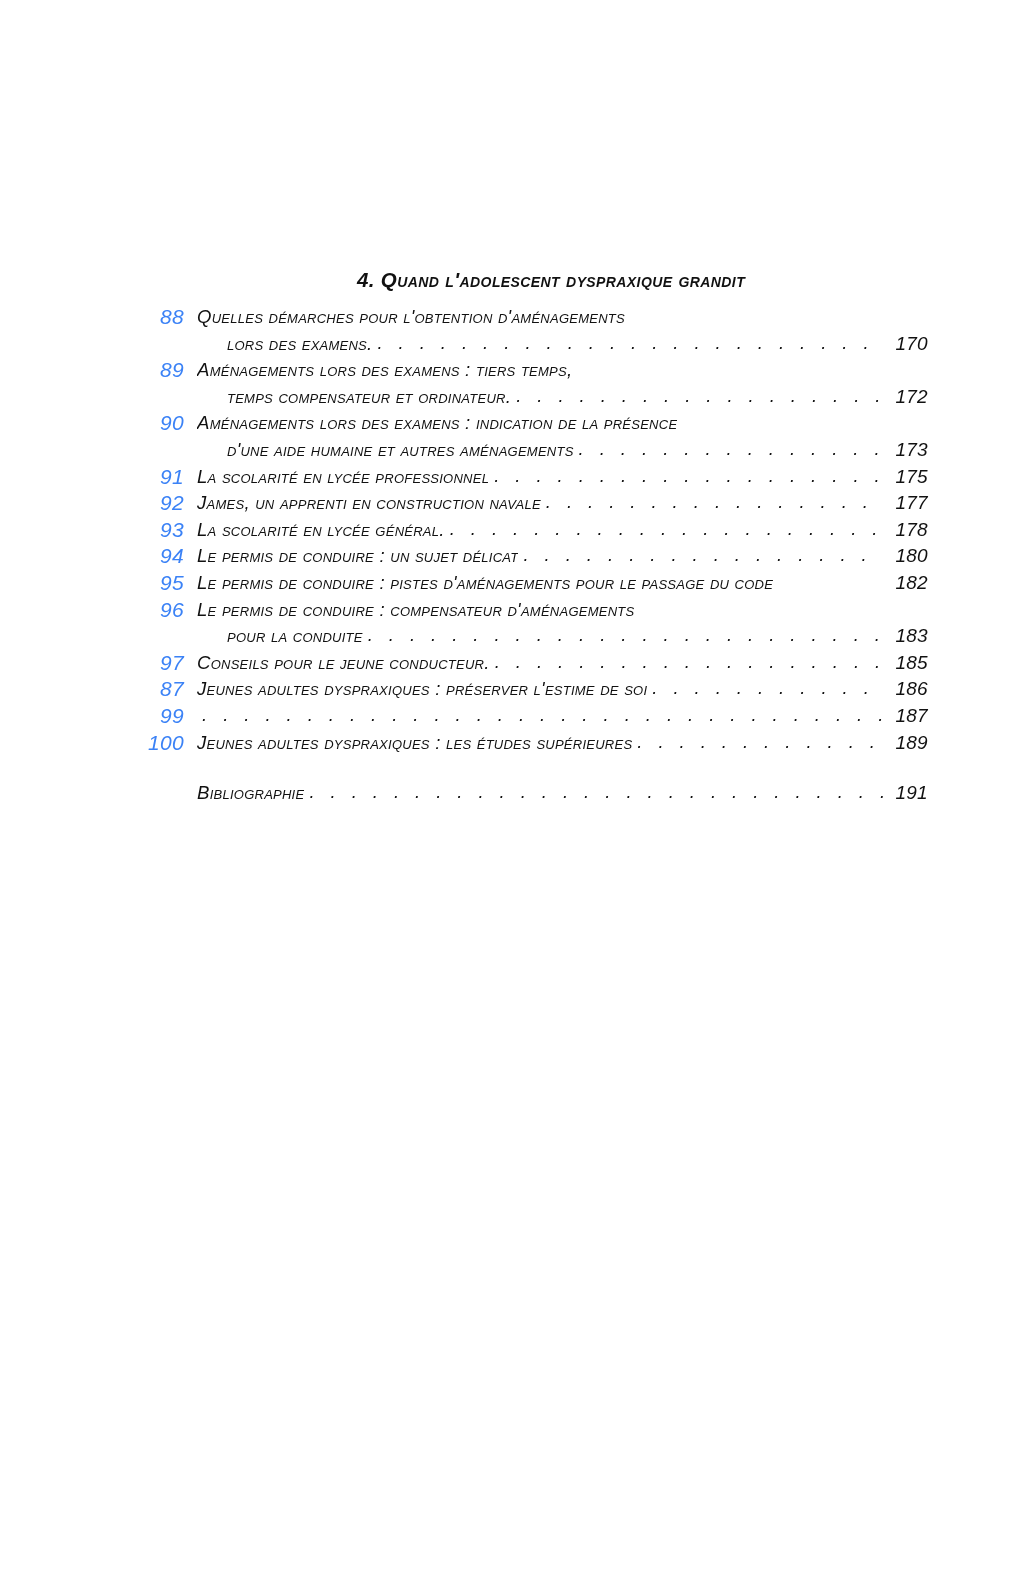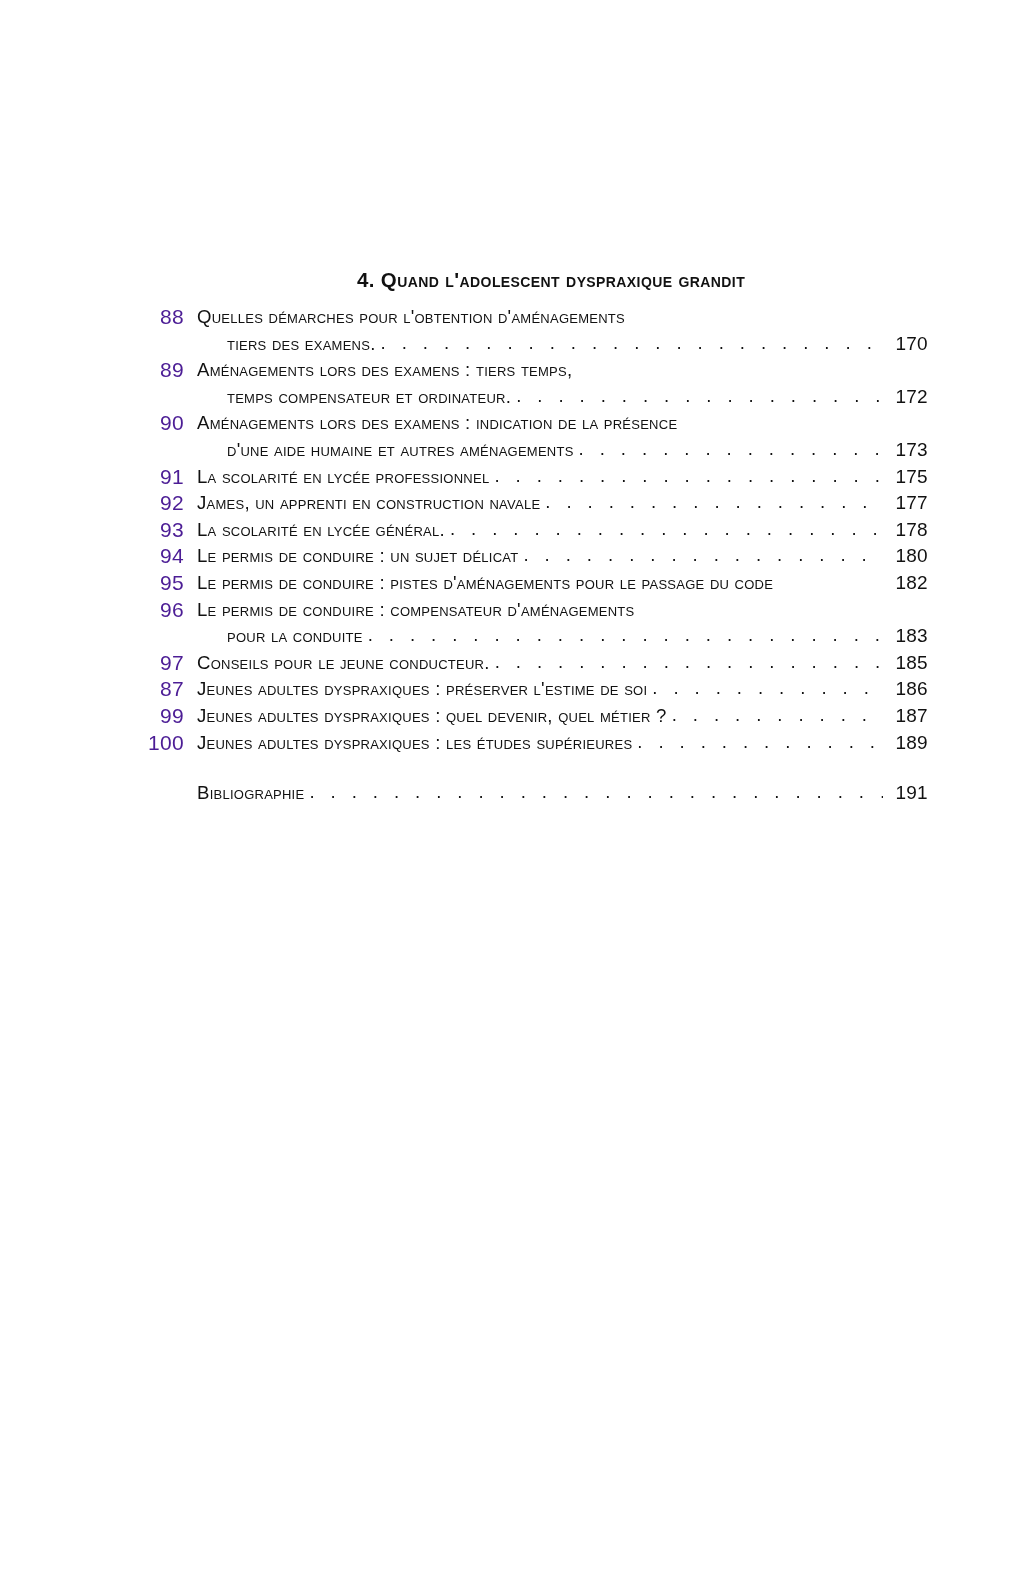--- a/index.html
+++ b/index.html
@@ -16,20 +16,21 @@
     overflow: hidden;
   }
 
   .page {
     position: absolute;
     left: 0;
     top: 0;
     width: 1024px;
     height: 1575px;
     background: #ffffff;
+    font-style: italic;
   }
 
   .toc-block {
     position: absolute;
     left: 128px;
     top: 268px;
     width: 800px;
   }
 
   
@@ -53,21 +54,21 @@
     margin: 0;
     padding: 0;
   }
 
   .entry-num {
     flex: 0 0 56px;
     text-align: right;
     font-size: 21px;
     line-height: 26.6px;
     font-weight: normal;
-    color: #4c1d95;
+    color: #3b82f6;
     letter-spacing: 0.3px;
     font-family: "Liberation Sans", sans-serif;
   }
 
   .entry-body {
     flex: 1 1 auto;
     padding-left: 13px;
     min-width: 0;
   }
 
@@ -140,21 +141,21 @@
     <div id="entries-container">
         <div class="entry">
           <div class="entry-num">88</div>
           <div class="entry-body">
             <div class="line">
               <span class="line-text">Quelles démarches pour l'obtention d'aménagements</span>
               <span class="leader none"></span>
               <span class="line-page"></span>
             </div>
             <div class="line cont">
-              <span class="line-text">tiers des examens.</span>
+              <span class="line-text">lors des examens.</span>
               <span class="leader">. . . . . . . . . . . . . . . . . . . . . . . . . . . . . . . . . . . . . . . . . . . . . . . . . . . . . . . . . . . . . .</span>
               <span class="line-page">170</span>
             </div>
           </div>
         </div>
         <div class="entry">
           <div class="entry-num">89</div>
           <div class="entry-body">
             <div class="line">
               <span class="line-text">Aménagements lors des examens : tiers temps,</span>
@@ -265,21 +266,20 @@
               <span class="line-text">Jeunes adultes dyspraxiques : préserver l'estime de soi</span>
               <span class="leader">. . . . . . . . . . . . . . . . . . . . . . . . . . . . . . . . . . . . . . . . . . . . . . . . . . . . . . . . . . . . . .</span>
               <span class="line-page">186</span>
             </div>
           </div>
         </div>
         <div class="entry">
           <div class="entry-num">99</div>
           <div class="entry-body">
             <div class="line">
-              <span class="line-text">Jeunes adultes dyspraxiques : quel devenir, quel métier ?</span>
               <span class="leader">. . . . . . . . . . . . . . . . . . . . . . . . . . . . . . . . . . . . . . . . . . . . . . . . . . . . . . . . . . . . . .</span>
               <span class="line-page">187</span>
             </div>
           </div>
         </div>
         <div class="entry">
           <div class="entry-num">100</div>
           <div class="entry-body">
             <div class="line">
               <span class="line-text">Jeunes adultes dyspraxiques : les études supérieures</span>

